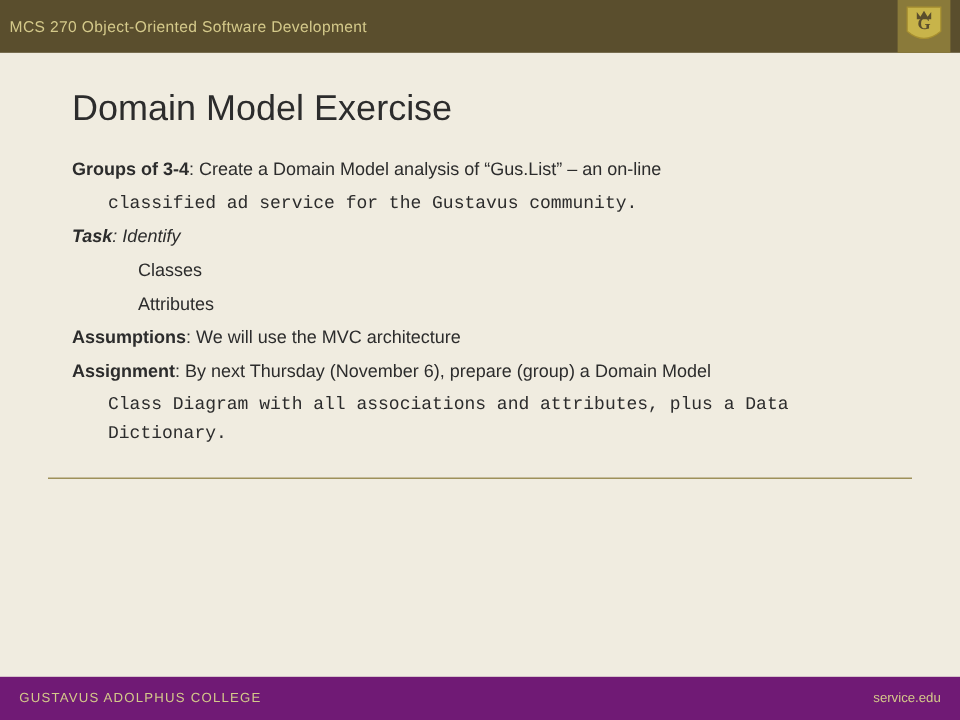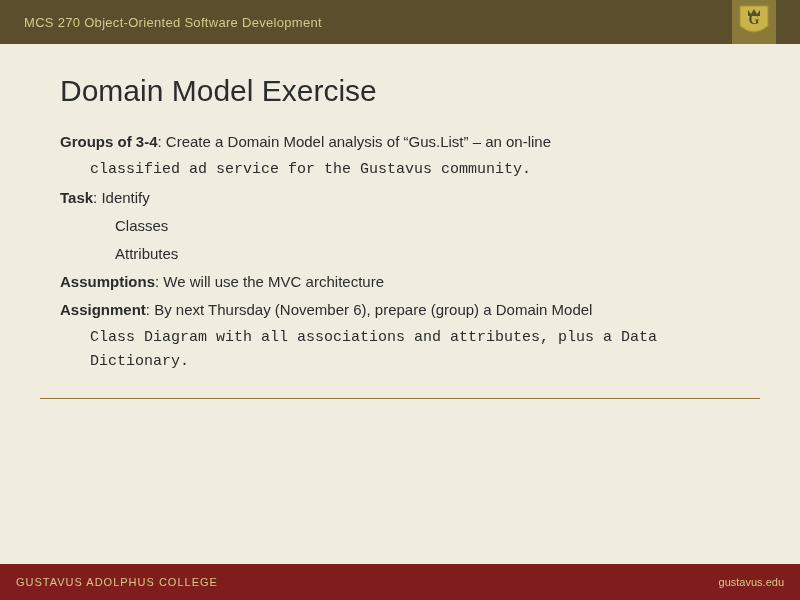--- a/index.html
+++ b/index.html
@@ -18,21 +18,21 @@
     }
 
     
     .header-bar {
       background: #5a4e2d;
       width: 100%;
       height: 44px;
       display: flex;
       align-items: center;
       justify-content: space-between;
-      padding: 0 24px;
+      padding: 0 8px;
     }
 
     .header-title {
       color: #d4c98a;
       font-size: 13px;
       font-family: Arial, sans-serif;
       letter-spacing: 0.3px;
     }
 
     
@@ -87,21 +87,21 @@
       font-weight: bold;
     }
 
     
     .footer-bar {
       position: absolute;
       bottom: 0;
       left: 0;
       width: 100%;
       height: 36px;
-      background: #7f1d1d;
+      background: #701a75;
       display: flex;
       align-items: center;
       justify-content: space-between;
       padding: 0 16px;
     }
 
     .footer-left {
       color: #d4c98a;
       font-size: 11px;
       font-family: Arial, sans-serif;
@@ -142,21 +142,21 @@
 <div class="main-content">
   <h1 class="slide-title">Domain Model Exercise</h1>
 
   <div class="content-block">
 
     <div class="paragraph">
       <span class="bold">Groups of 3-4</span><span>: Create a Domain Model analysis of “Gus.List” – an on-line</span>
     </div>
     <div class="paragraph indent-1">classified ad service for the Gustavus community.</div>
 
-    <div class="paragraph" style="margin-top:4px;">
+    <div class="paragraph" style="margin-top:4px;font-style:italic;">
       <span class="bold">Task</span><span>: Identify</span>
     </div>
 
     <div class="paragraph indent-2">Classes</div>
     <div class="paragraph indent-2">Attributes</div>
 
     <div class="paragraph" style="margin-top:4px;">
       <span class="bold">Assumptions</span><span>:   We will use the MVC architecture</span>
     </div>
 
@@ -165,14 +165,14 @@
     </div>
     <div class="paragraph indent-1">Class Diagram with all associations and attributes, plus a Data Dictionary.</div>
 
   </div>
 </div>
 
 <div class="divider-line"></div>
 
 <div class="footer-bar">
   <span class="footer-left">GUSTAVUS ADOLPHUS COLLEGE</span>
-  <span class="footer-right">gustavus.edu</span>
+  <span class="footer-right">service.edu</span>
 </div>
 
 </body></html>

